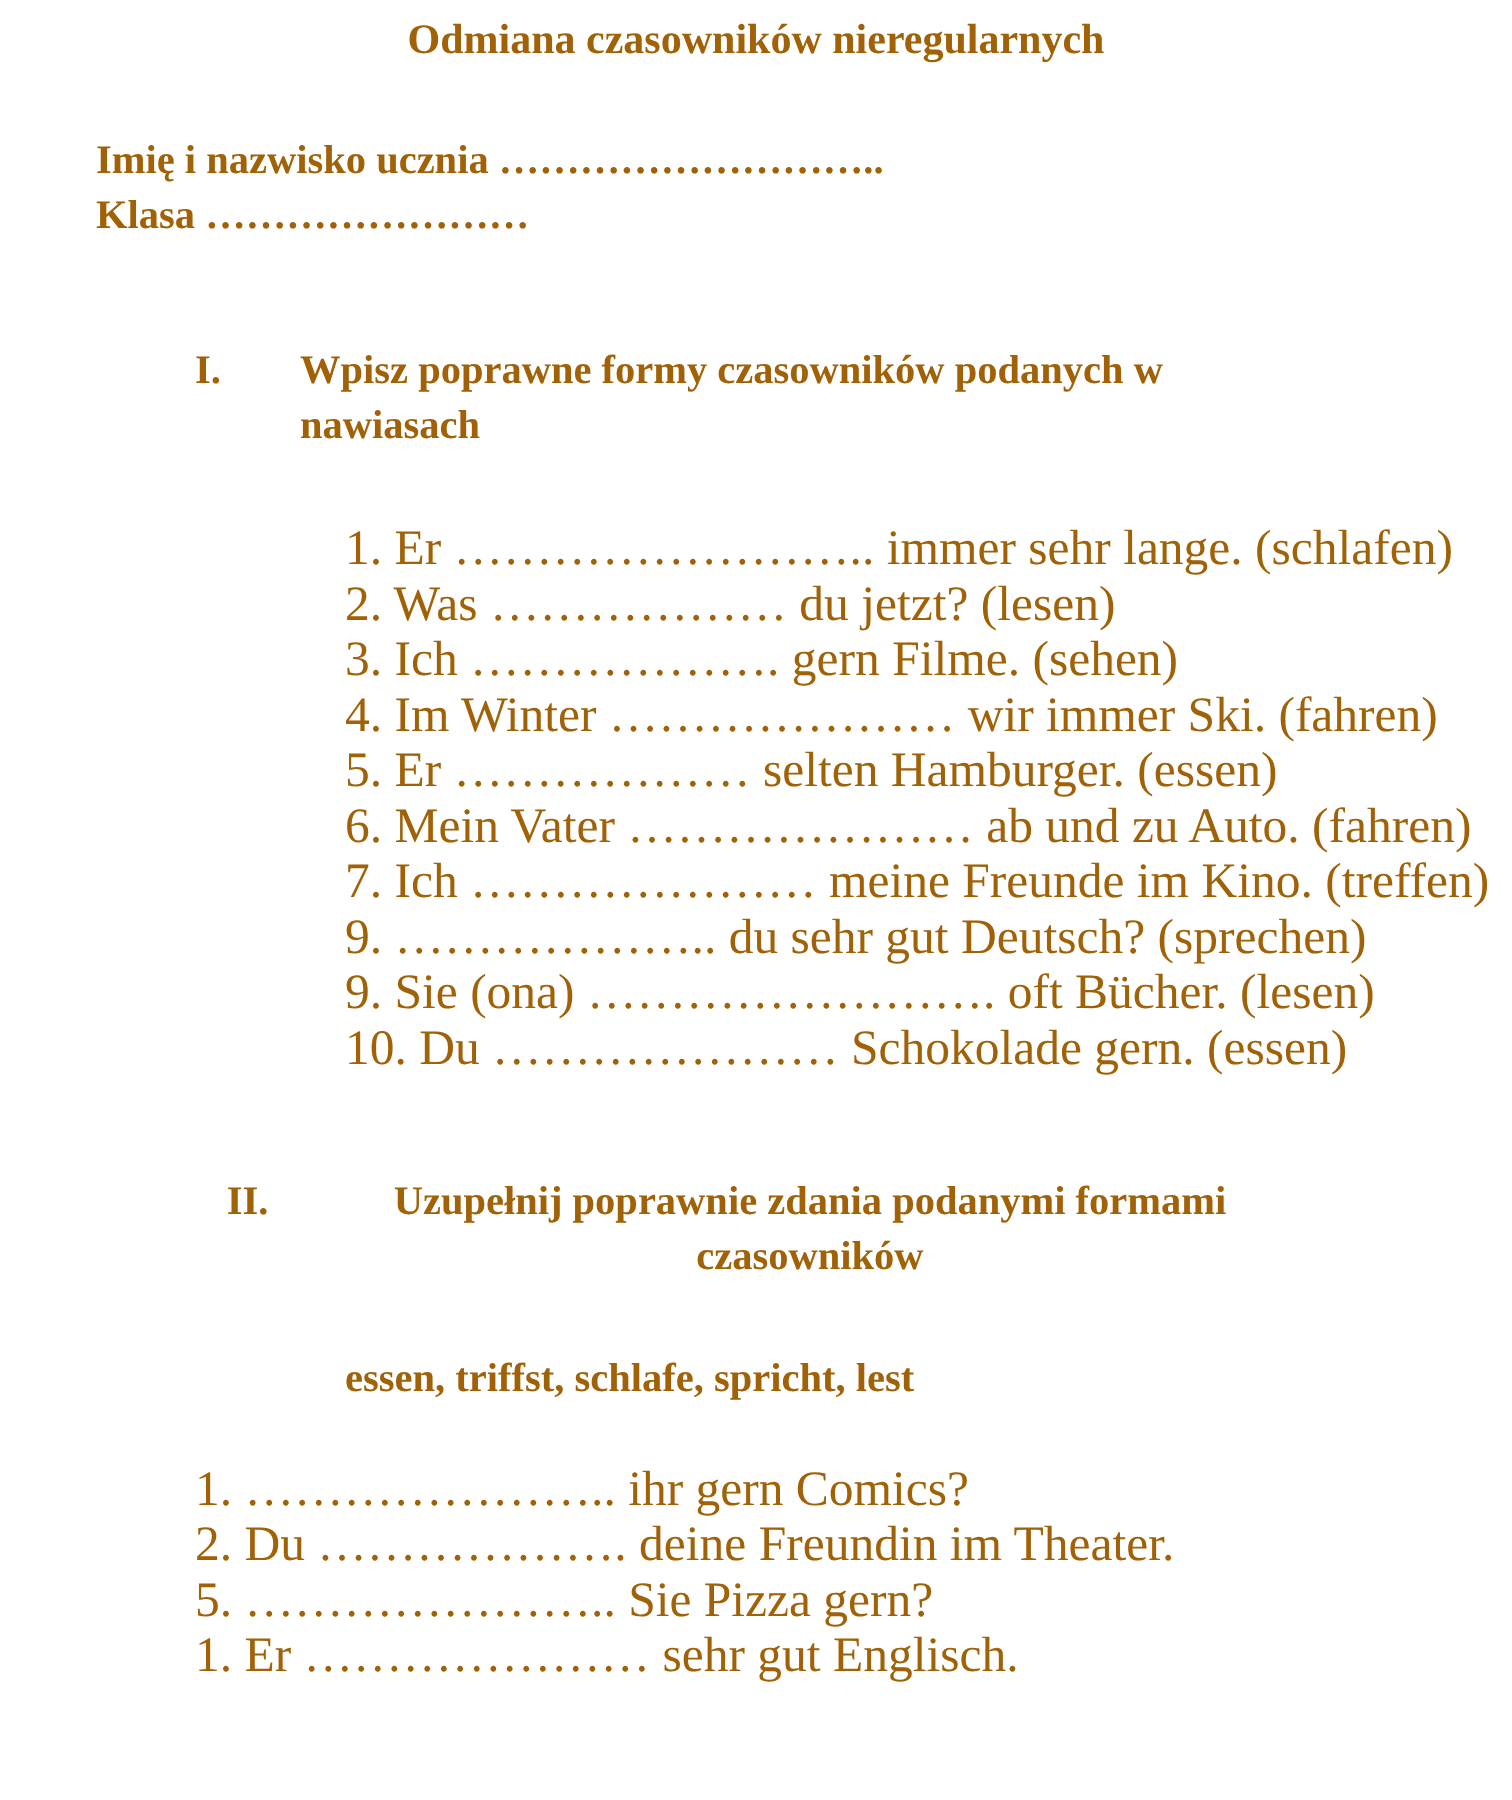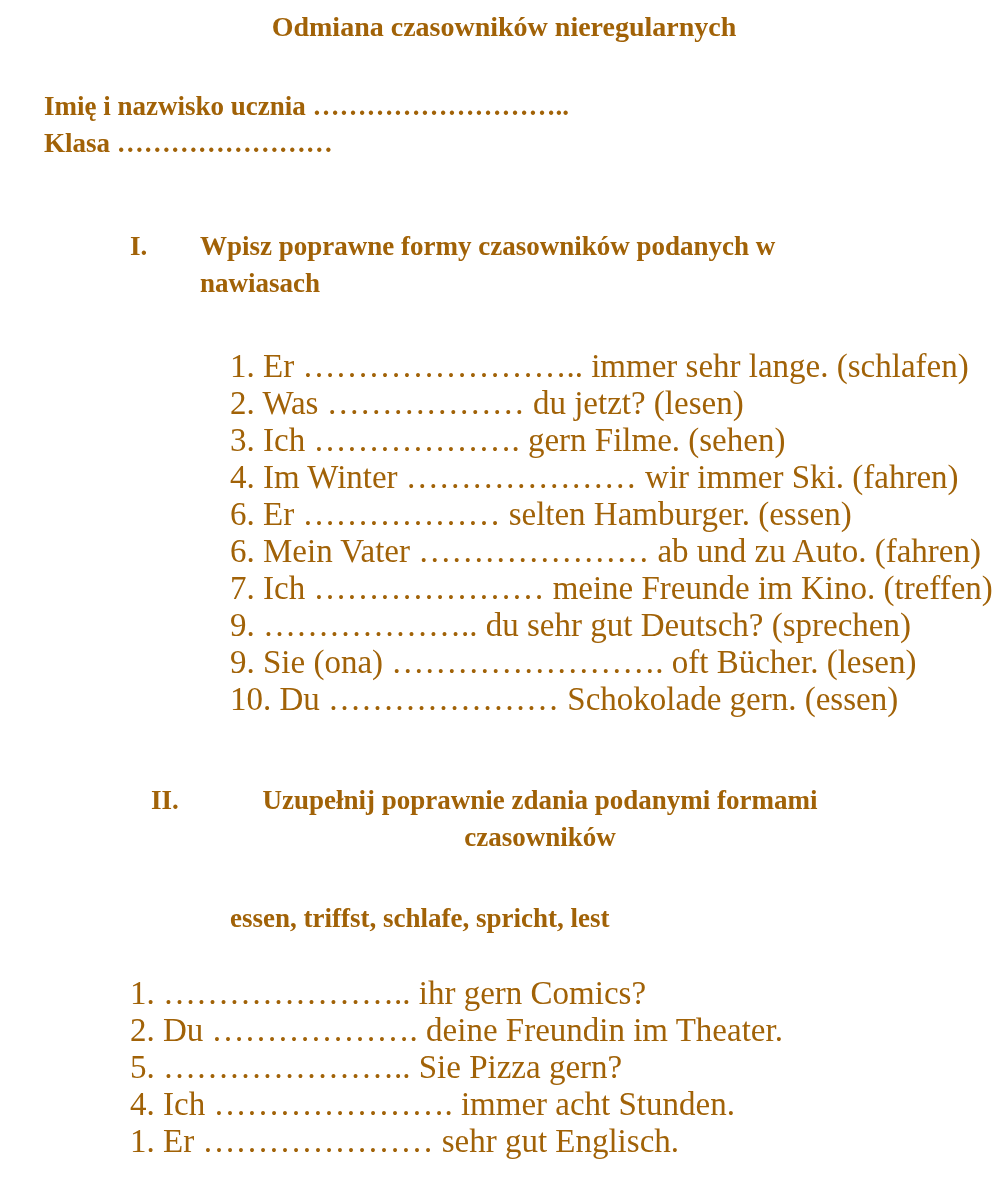--- a/index.html
+++ b/index.html
@@ -17,21 +17,21 @@
     overflow: hidden;
   }
   .title {
     padding-top: 8px;
     text-align: center;
     font-weight: bold;
     font-size: 28px;
     line-height: 38px;
   }
   .student-header {
-    margin: 42px 0 0 44px;
+    margin: 42px 0 0 64px;
     font-weight: bold;
     font-size: 27px;
     line-height: 37px;
   }
   .section-heading {
     display: flex;
     margin-left: 130px;
     font-weight: bold;
     font-size: 27px;
     line-height: 37px;
@@ -80,36 +80,35 @@
   <div class="section-heading heading-1">
     <span class="numeral">I.</span>
     <span class="heading-text">Wpisz poprawne formy czasowników podanych w nawiasach</span>
   </div>
 
   <div class="ex-list list-1">
     <div class="line">1. Er …………………….. immer sehr lange. (schlafen)</div>
     <div class="line">2. Was ……………… du jetzt? (lesen)</div>
     <div class="line">3. Ich ………………. gern Filme. (sehen)</div>
     <div class="line">4. Im Winter ………………… wir immer Ski. (fahren)</div>
-    <div class="line">6. Er ……………… selten Hamburger. (essen)</div>
+    <div class="line">5. Er ……………… selten Hamburger. (essen)</div>
     <div class="line">6. Mein Vater ………………… ab und zu Auto. (fahren)</div>
     <div class="line">7. Ich ………………… meine Freunde im Kino. (treffen)</div>
     <div class="line">9. ……………….. du sehr gut Deutsch? (sprechen)</div>
     <div class="line">9. Sie (ona) ……………………. oft Bücher. (lesen)</div>
     <div class="line">10.  Du ………………… Schokolade gern. (essen)</div>
   </div>
 
   <div class="section-heading heading-2">
     <span class="numeral">II.</span>
     <span class="heading-text">Uzupełnij poprawnie zdania podanymi formami czasowników</span>
   </div>
 
   <div class="word-bank line">essen, triffst, schlafe, spricht, lest</div>
 
   <div class="ex-list list-2">
     <div class="line">1. ………………….. ihr gern Comics?</div>
     <div class="line">2. Du ………………. deine Freundin im Theater.</div>
     <div class="line">5. ………………….. Sie Pizza gern?</div>
-    <div class="line">4. Ich …………………. immer acht Stunden.</div>
     <div class="line">1. Er ………………… sehr gut Englisch.</div>
   </div>
 
 </div>
 
 </body></html>

